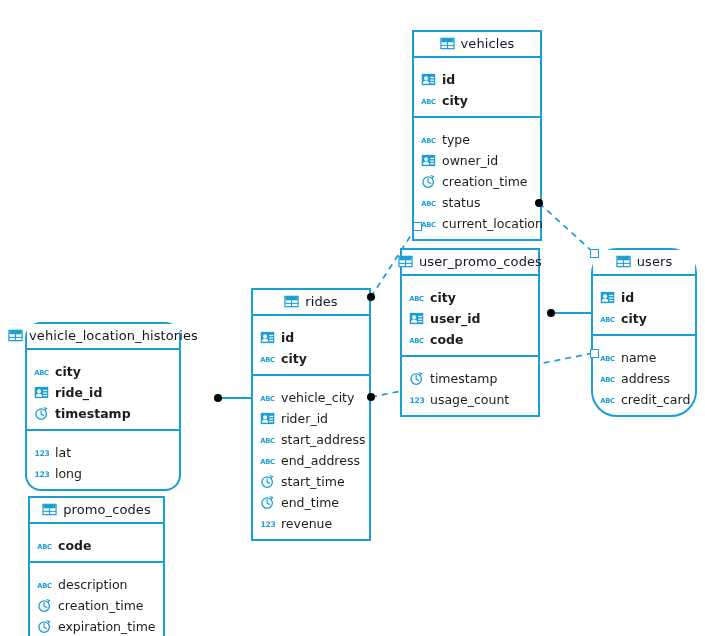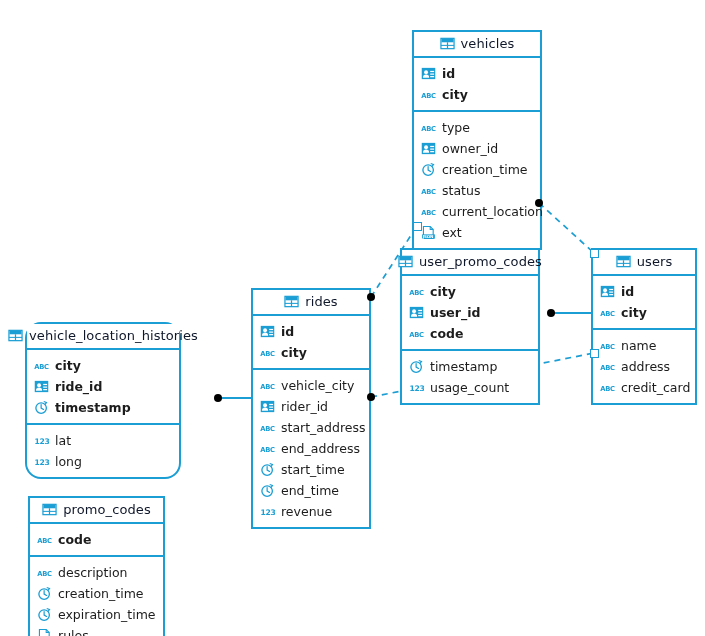--- a/index.html
+++ b/index.html
@@ -42,21 +42,21 @@
     border-bottom: 2px solid #1a9ed4;
     background: #ffffff;
   }
   .tbl-title {
     font-size: 13px;
     color: #0f172a;
     white-space: nowrap;
     letter-spacing: 0.1px;
   }
   .tbl-section {
-    padding: 5px 0 5px 0;
+    padding: 11px 0 5px 0;
   }
   .tbl-section.pk-section {
     border-bottom: 2px solid #1a9ed4;
   }
   .col-row {
     display: flex;
     align-items: center;
     gap: 6px;
     padding: 1px 8px 1px 7px;
     height: 19px;
@@ -181,31 +181,20 @@
           <span class="col-name">status</span>
         </div>
         <div class="col-row">
           <span class="ic">
             <svg width="15" height="15" viewBox="0 0 16 16">
               <text x="0.2" y="11.4" font-size="7.2" font-family="&quot;DejaVu Sans&quot;, &quot;Liberation Sans&quot;, sans-serif" font-weight="bold" fill="#1a9ed4" letter-spacing="-0.3">ABC</text>
             </svg>
           </span>
           <span class="col-name">current_location</span>
         </div>
-        <div class="col-row">
-          <span class="ic">
-            <svg width="15" height="15" viewBox="0 0 16 16">
-              <path d="M2.6 1.6 h7.2 l3.2 3.2 v9.4 h-10.4 z" fill="#ffffff" stroke="#1a9ed4" stroke-width="1.2"></path>
-              <path d="M9.8 1.6 v3.2 h3.2" fill="none" stroke="#1a9ed4" stroke-width="1.1"></path>
-              <rect x="1.2" y="10" width="13.6" height="4.6" fill="#1a9ed4"></rect>
-              <text x="1.9" y="13.6" font-size="4.4" font-family="&quot;DejaVu Sans&quot;, &quot;Liberation Sans&quot;, sans-serif" font-weight="bold" fill="#ffffff" letter-spacing="-0.3">JSON</text>
-            </svg>
-          </span>
-          <span class="col-name">ext</span>
-        </div>
       </div>
     </div>
     <div class="table-node" style="left: 400px; top: 248px; width: 140px;">
       <div class="tbl-header">
         <span class="ic">
           <svg width="15" height="15" viewBox="0 0 16 16">
             <rect x="1" y="2.5" width="14" height="11" fill="#ffffff" stroke="#1a9ed4" stroke-width="1.3"></rect>
             <rect x="1.6" y="3.1" width="12.8" height="3.6" fill="#1a9ed4"></rect>
             <line x1="8" y1="6.7" x2="8" y2="13.5" stroke="#1a9ed4" stroke-width="1.3"></line>
             <line x1="1" y1="10" x2="15" y2="10" stroke="#1a9ed4" stroke-width="1.1"></line>
@@ -258,21 +247,21 @@
         <div class="col-row">
           <span class="ic">
             <svg width="15" height="15" viewBox="0 0 16 16">
               <text x="0.4" y="12" font-size="8.2" font-family="&quot;DejaVu Sans&quot;, &quot;Liberation Sans&quot;, sans-serif" font-weight="bold" fill="#1a9ed4" letter-spacing="-0.3">123</text>
             </svg>
           </span>
           <span class="col-name">usage_count</span>
         </div>
       </div>
     </div>
-    <div class="table-node" style="left: 591px; top: 248px; width: 106px;">
+    <div class="table-node" style="left: 591px; top: 248px; width: 106px; border-radius: 26px;">
       <div class="tbl-header">
         <span class="ic">
           <svg width="15" height="15" viewBox="0 0 16 16">
             <rect x="1" y="2.5" width="14" height="11" fill="#ffffff" stroke="#1a9ed4" stroke-width="1.3"></rect>
             <rect x="1.6" y="3.1" width="12.8" height="3.6" fill="#1a9ed4"></rect>
             <line x1="8" y1="6.7" x2="8" y2="13.5" stroke="#1a9ed4" stroke-width="1.3"></line>
             <line x1="1" y1="10" x2="15" y2="10" stroke="#1a9ed4" stroke-width="1.1"></line>
           </svg>
         </span>
         <span class="tbl-title">users</span>

